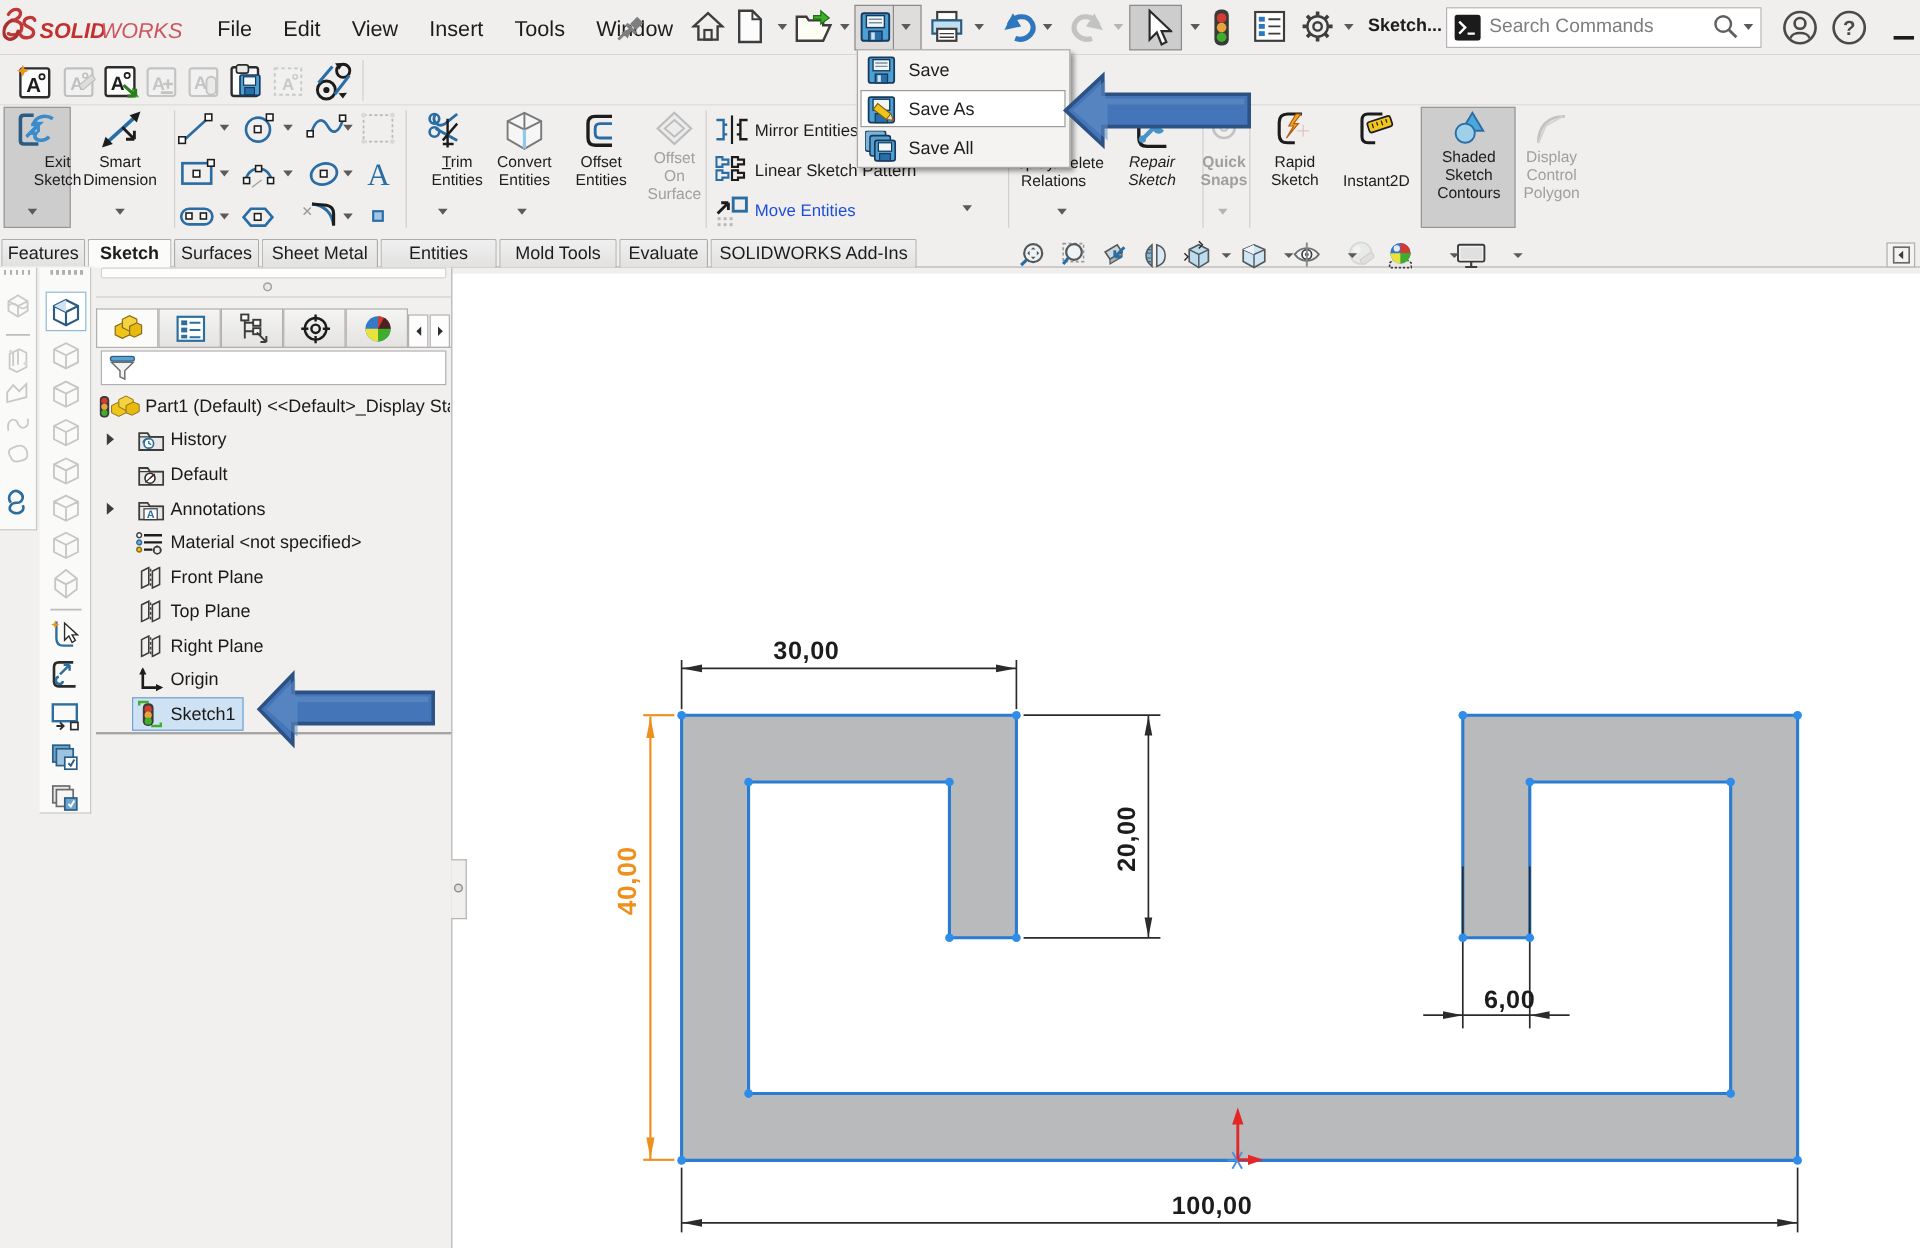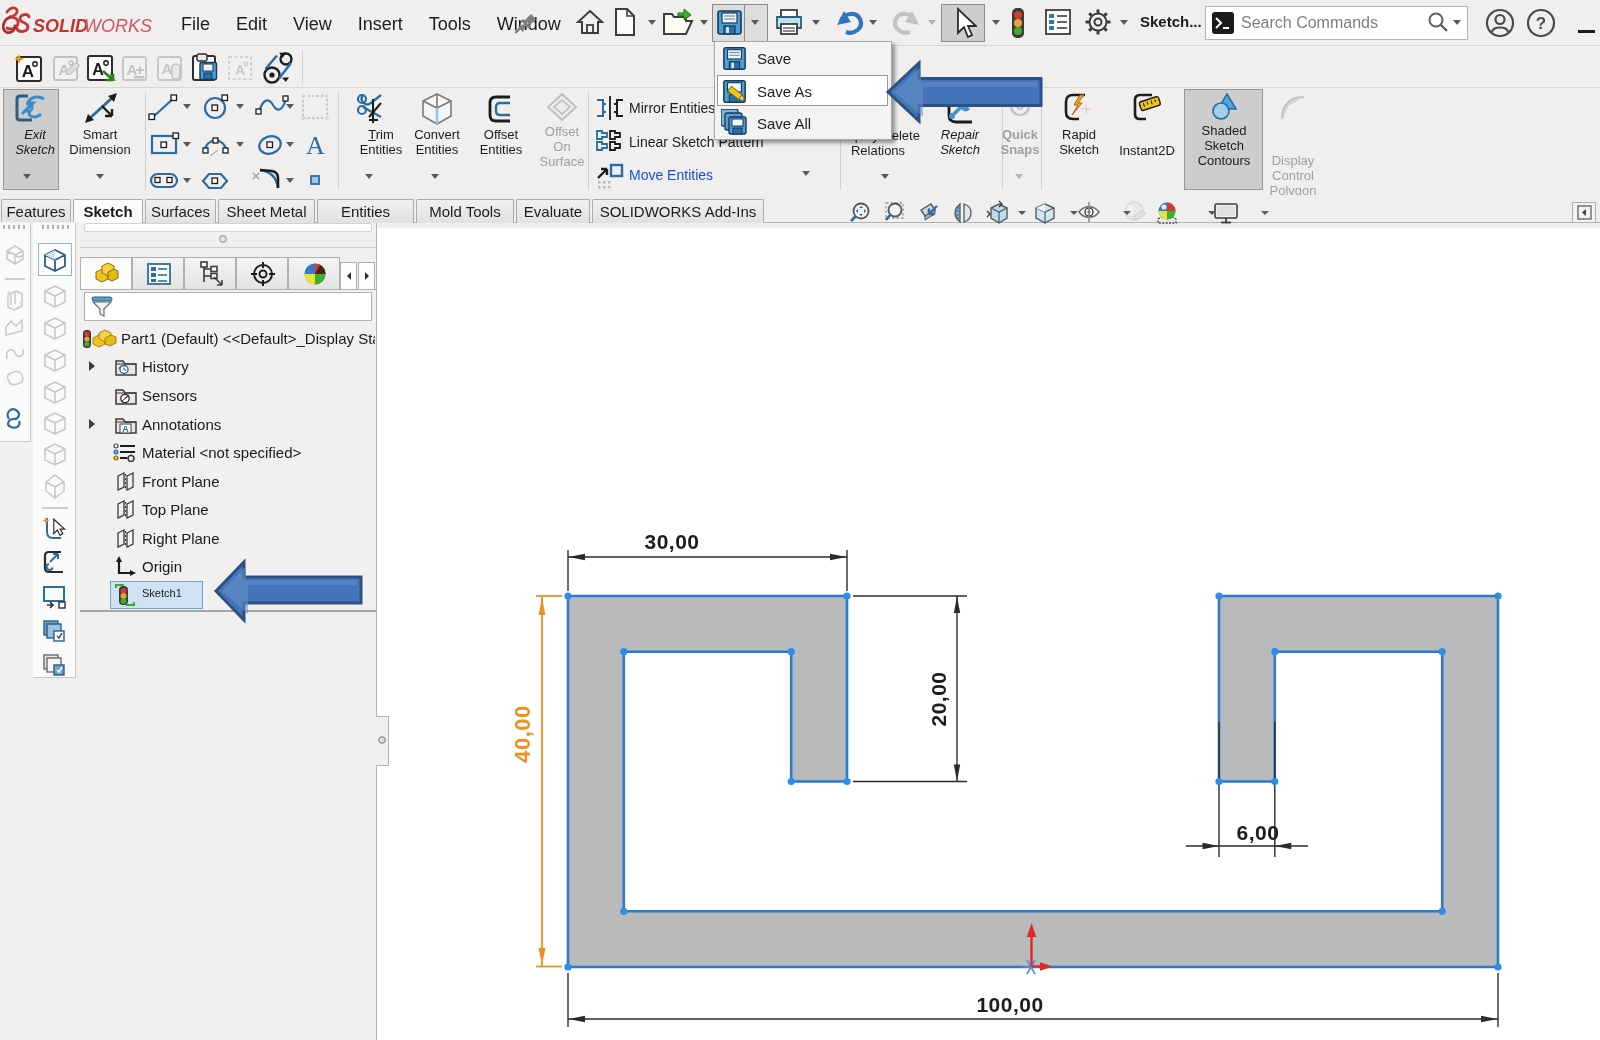--- a/index.html
+++ b/index.html
@@ -226,21 +226,21 @@
 <div class="abs" style="left:302px;top:50px;width:1px;height:34px;background:#d2d0ce;"></div>
 
 <div class="abs tb" style="left:0;top:88px;width:1600px;height:107px;"></div>
 
 <div class="abs" style="left:3px;top:89px;width:56px;height:101px;background:#cdcdcd;border:1px solid #979797;"></div>
 <svg class="abs" style="left:12px;top:93px;" width="38" height="34" viewBox="0 0 38 34">
   <path d="M16 3 L8 3 Q5 3 5 6 L5 24 Q5 27 8 27 L20 27" fill="none" stroke="#2b5d84" stroke-width="3"></path>
   <path d="M32 6 C26 2 18 4 16 10 L21 10 L13 18 L18 18 C14 24 24 26 29 21" fill="none" stroke="#3b8ccc" stroke-width="3"></path>
   <path d="M10 21 L20 11 M20 11 L20 17 M20 11 L14 11" fill="none" stroke="#3b8ccc" stroke-width="2.6"></path>
 </svg>
-<div class="abs icontxt" style="left:4px;top:127px;width:62px;font-style:italic;">Exit<br>Sketch</div>
+<div class="abs icontxt" style="left:17px;top:127px;width:62px;">Exit<br>Sketch</div>
 <div class="dd" style="left:23px;top:174px;"></div>
 
 <svg class="abs" style="left:82px;top:92px;" width="38" height="34" viewBox="0 0 38 34">
   <line x1="8" y1="26" x2="30" y2="6" stroke="#2a6da5" stroke-width="3"></line>
   <path d="M3 31 L12 28 L6 22 Z" fill="#1c1c1c"></path>
   <path d="M35 1 L26 4 L32 10 Z" fill="#1c1c1c"></path>
   <path d="M20 14 L30 24 M30 24 L30 17 M30 24 L23 24" fill="none" stroke="#1c1c1c" stroke-width="2.4"></path>
 </svg>
 <div class="abs icontxt" style="left:55px;top:127px;width:90px;">Smart<br>Dimension</div>
 <div class="dd" style="left:96px;top:174px;"></div>
@@ -425,21 +425,21 @@
 <svg class="abs" style="left:1210px;top:92px;" width="28" height="30" viewBox="0 0 28 30">
   <path d="M17 2 L26 17 L8 17 Z" fill="#49a8d8" stroke="#2a6da5" stroke-width="1.6"></path>
   <circle cx="11" cy="19" r="8" fill="#9fd0ea" stroke="#2a6da5" stroke-width="1.6"></circle>
 </svg>
 <div class="abs icontxt" style="left:1186px;top:123px;width:76px;">Shaded<br>Sketch<br>Contours</div>
 
 <svg class="abs" style="left:1278px;top:93px;" width="30" height="30" viewBox="0 0 30 30">
   <path d="M4 26 C4 12 12 4 26 4" fill="none" stroke="#c2c2c2" stroke-width="2.4"></path>
   <path d="M4 26 L10 12 L24 4" fill="none" stroke="#d2d2d2" stroke-width="1.6"></path>
 </svg>
-<div class="abs icontxt gray" style="left:1258px;top:123px;width:70px;margin-top:30px;">Display<br>Control<br>Polygon</div>
+<div class="abs icontxt gray" style="left:1258px;top:123px;width:70px;">Display<br>Control<br>Polygon</div>
 
 <div class="abs" style="left:0;top:195px;width:1600px;height:33px;background:#f0efee;"></div>
 <style>
 .tab { position:absolute; top:199px; height:24px; background:linear-gradient(#f0f0f0,#e2e1e0); border:1px solid #aeacaa; border-bottom:none; font-size:15px; color:#1c1c1c; text-align:center; line-height:23px; border-radius:2px 2px 0 0; }
 </style>
 <div class="abs" style="left:0;top:222px;width:1600px;height:1px;background:#b5b3b1;"></div>
 <div class="tab" style="left:1px;width:70px;">Features</div>
 <div class="tab" style="left:73px;width:70px;background:#fbfbfa;border-bottom:1px solid #fbfbfa;height:25px;font-weight:bold;">Sketch</div>
 <div class="tab" style="left:145px;width:71px;">Surfaces</div>
 <div class="tab" style="left:218px;width:97px;">Sheet Metal</div>
@@ -711,21 +711,21 @@
 </svg>
 <div class="trow" style="top:358px;">History</div>
 
 <svg class="abs" style="left:115px;top:386px;" width="22" height="19" viewBox="0 0 22 19">
   <path d="M1 4 L8 4 L10 7 L21 7 L21 18 L1 18 Z" fill="#e8e8e8" stroke="#3c3c3c" stroke-width="1.5"></path>
   <path d="M1 7 L21 7" stroke="#3c3c3c" stroke-width="1"></path>
   <circle cx="10" cy="12.5" r="4.2" fill="#ffffff" stroke="#2c2c2c" stroke-width="1.3"></circle>
   <line x1="10" y1="12.5" x2="13" y2="10" stroke="#d23b2f" stroke-width="1.4"></line>
   <line x1="6" y1="16" x2="14" y2="9" stroke="#2c2c2c" stroke-width="1"></line>
 </svg>
-<div class="trow" style="top:387px;">Sensors</div>
+<div class="trow" style="top:387px;">Default</div>
 
 <div class="exp" style="top:419px;"></div>
 <svg class="abs" style="left:115px;top:415px;" width="22" height="19" viewBox="0 0 22 19">
   <path d="M1 4 L8 4 L10 7 L21 7 L21 18 L1 18 Z" fill="#e8e8e8" stroke="#3c3c3c" stroke-width="1.5"></path>
   <path d="M1 7 L21 7" stroke="#3c3c3c" stroke-width="1"></path>
   <rect x="5" y="9" width="11" height="9" fill="#ffffff" stroke="#3c3c3c" stroke-width="1"></rect>
   <text x="10.5" y="17" font-size="9" font-weight="bold" fill="#2c6e9e" text-anchor="middle" font-family="Liberation Sans">A</text>
 </svg>
 <div class="trow" style="top:416px;">Annotations</div>
 
@@ -774,21 +774,21 @@
 
 <div class="abs" style="left:110px;top:581px;width:93px;height:28px;background:#cfe2f3;border:1px solid #6fa1d2;"></div>
 <svg class="abs" style="left:114px;top:583px;" width="26" height="24" viewBox="0 0 26 24">
   <path d="M2 5 L2 2 L10 2" fill="none" stroke="#3fae2a" stroke-width="2"></path>
   <path d="M12 22 L20 22 L20 19" fill="none" stroke="#3fae2a" stroke-width="2"></path>
   <rect x="5" y="3" width="9" height="19" rx="4" fill="#3a3a3a"></rect>
   <circle cx="9.5" cy="8" r="3" fill="#d23b2f"></circle>
   <circle cx="9.5" cy="13" r="3" fill="#e8a33d"></circle>
   <circle cx="9.5" cy="18" r="3" fill="#3fae2a"></circle>
 </svg>
-<div class="trow" style="top:587px;font-size:11px;">Sketch1</div>
+<div class="trow" style="top:587px;font-size:15px;">Sketch1</div>
 
 <div class="abs" style="left:80px;top:610px;width:296px;height:2px;background:#a8a6a4;"></div>
 
 <div class="abs" style="left:376px;top:716px;width:13px;height:50px;background:#f1f0ef;border:1px solid #b5b3b1;border-left:none;"></div>
 <svg class="abs" style="left:377px;top:735px;" width="10" height="10">
     <circle cx="5" cy="5" r="3.2" fill="#e0e0e0" stroke="#909090" stroke-width="1.2"></circle>
   </svg>
 
 <svg class="abs" style="left:0;top:0;" width="1600" height="1040" viewBox="0 0 1600 1040">
 

